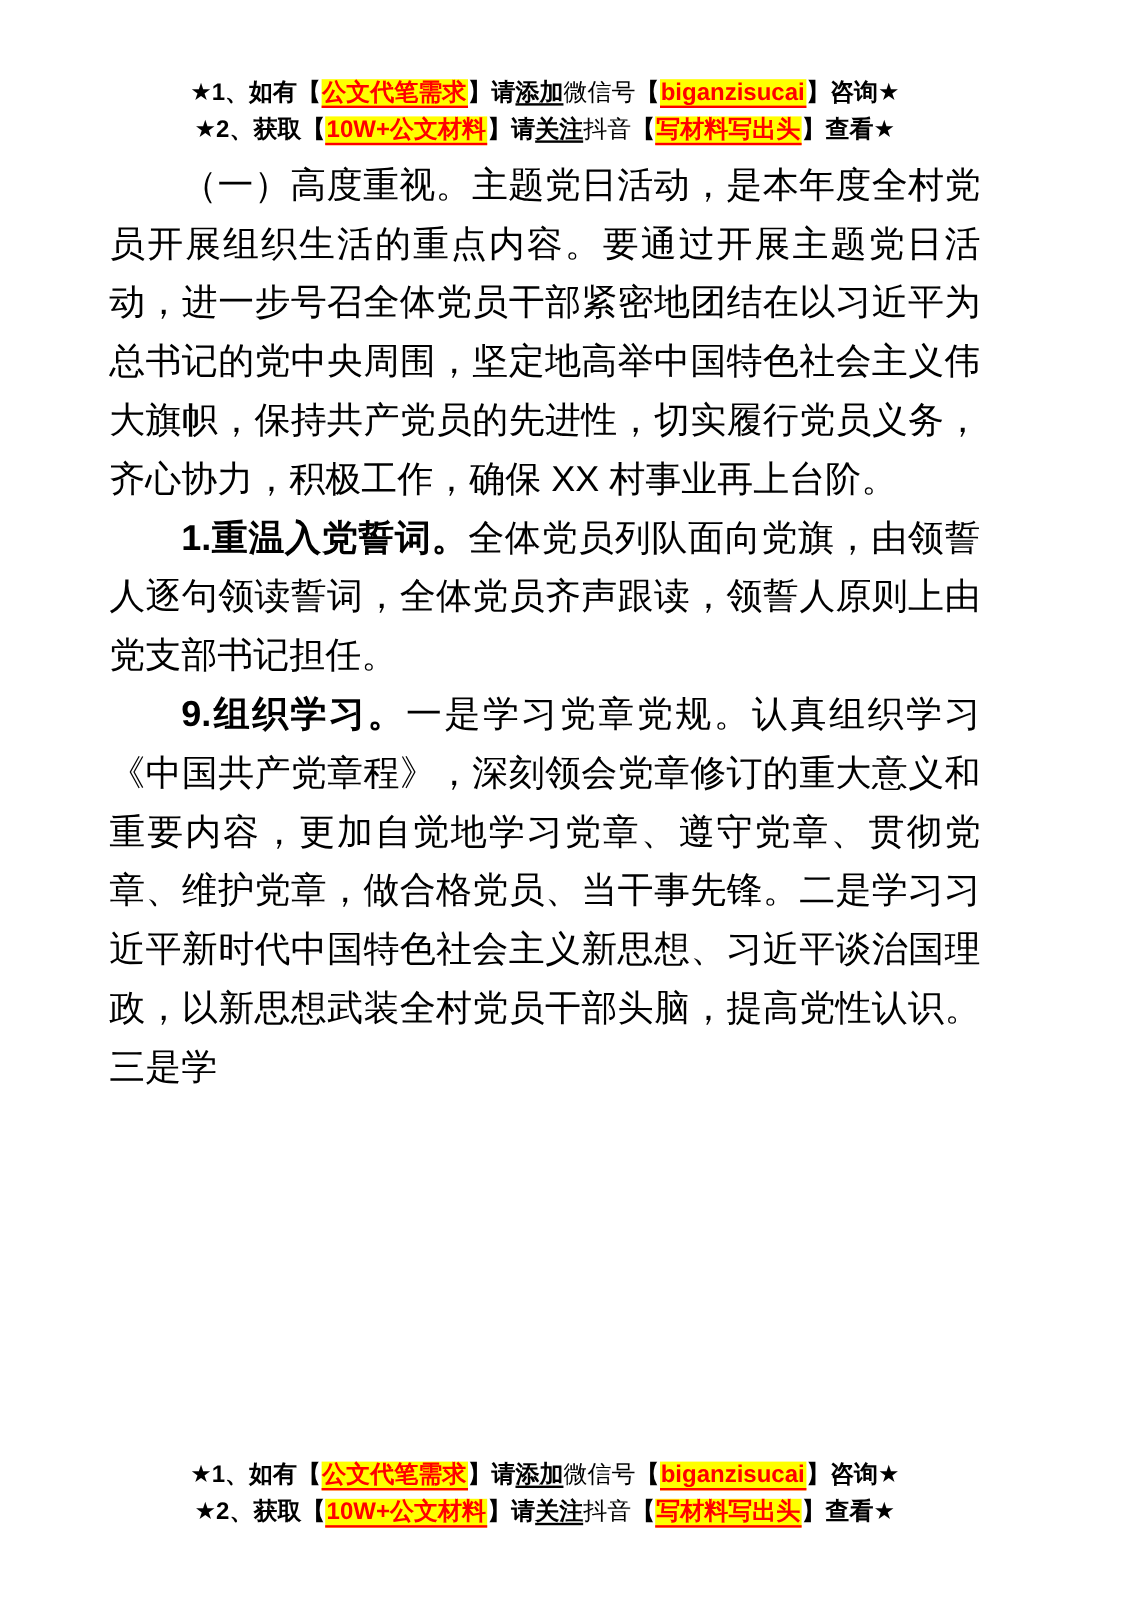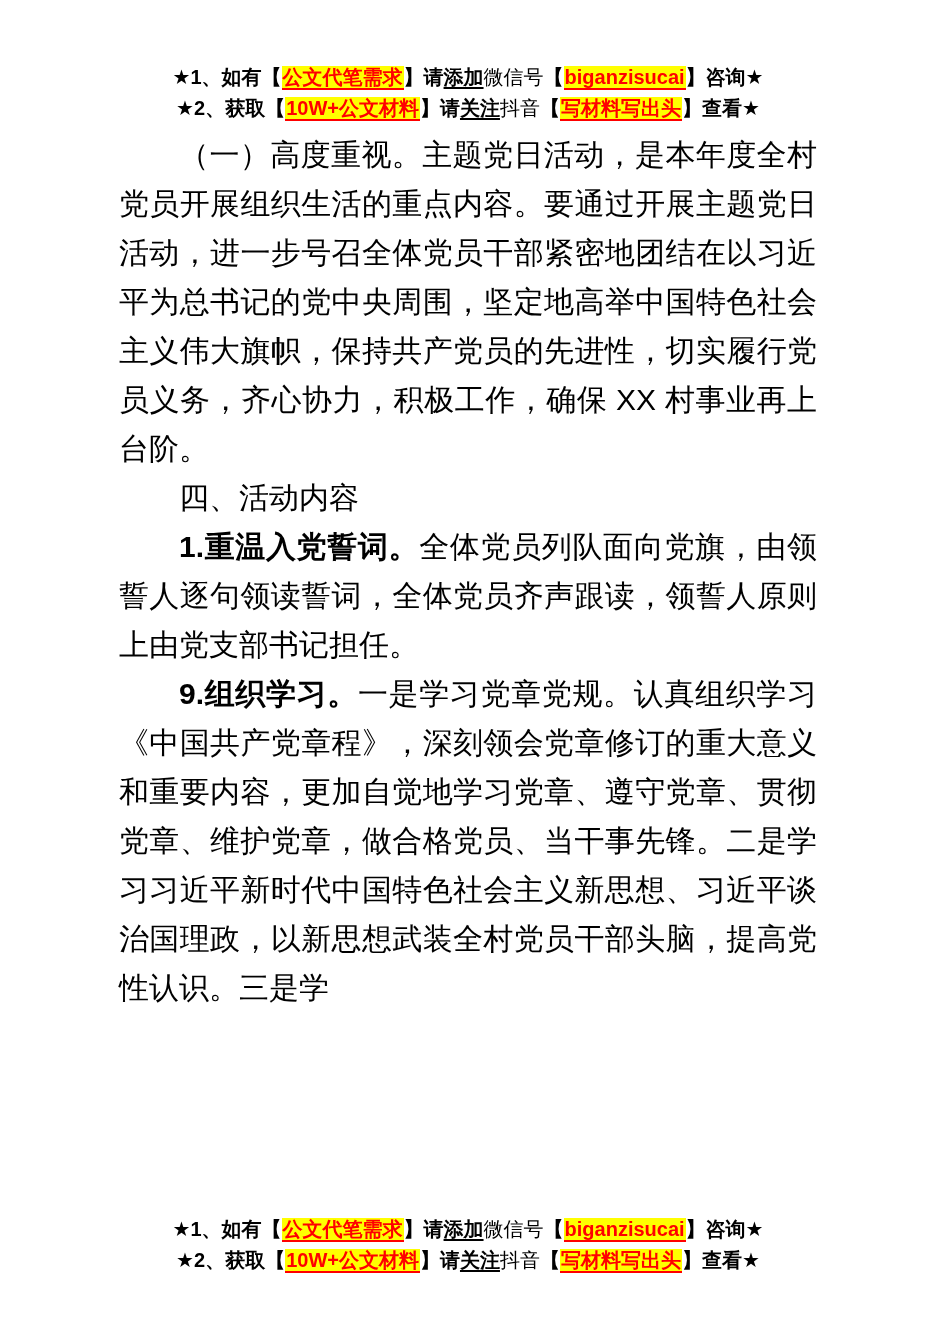--- a/index.html
+++ b/index.html
@@ -3,21 +3,21 @@
 <meta charset="utf-8">
 <style>
   html, body { margin: 0; padding: 0; background: #ffffff; }
 
   .page {
     position: relative;
     width: 950px;
     height: 1340px;
     background: #ffffff;
     box-sizing: border-box;
-    padding: 62px 133px 64px 119px;
+    padding: 62px 133px 64px 91px;
     display: flex;
     flex-direction: column;
     overflow: hidden;
     font-family: "Liberation Sans", "DejaVu Sans", sans-serif;
     color: #000000;
   }
 
   
   .promo {
     text-align: center;
@@ -65,21 +65,20 @@
 </head>
 <body>
 
 <div class="page">
   <div class="promo promo-header">
       <div class="promo-line"><span class="seg-bold">★1、如有【</span><span class="seg-highlight">公文代笔需求</span><span class="seg-bold">】请</span><span class="seg-bold-underline">添加</span><span class="seg-regular">微信号</span><span class="seg-bold">【</span><span class="seg-highlight">biganzisucai</span><span class="seg-bold">】咨询★</span></div>
       <div class="promo-line"><span class="seg-bold">★2、获取【</span><span class="seg-highlight">10W+公文材料</span><span class="seg-bold">】请</span><span class="seg-bold-underline">关注</span><span class="seg-regular">抖音</span><span class="seg-bold">【</span><span class="seg-highlight">写材料写出头</span><span class="seg-bold">】查看★</span></div>
     </div>
   <div class="body-text">
       <p class="para">（一）高度重视。主题党日活动，是本年度全村党员开展组织生活的重点内容。要通过开展主题党日活动，进一步号召全体党员干部紧密地团结在以习近平为总书记的党中央周围，坚定地高举中国特色社会主义伟大旗帜，保持共产党员的先进性，切实履行党员义务，齐心协力，积极工作，确保 XX 村事业再上台阶。</p>
-      <p class="para">四、活动内容</p>
       <p class="para"><span class="lead">1.重温入党誓词。</span>全体党员列队面向党旗，由领誓人逐句领读誓词，全体党员齐声跟读，领誓人原则上由党支部书记担任。</p>
       <p class="para"><span class="lead">9.组织学习。</span>一是学习党章党规。认真组织学习《中国共产党章程》，深刻领会党章修订的重大意义和重要内容，更加自觉地学习党章、遵守党章、贯彻党章、维护党章，做合格党员、当干事先锋。二是学习习近平新时代中国特色社会主义新思想、习近平谈治国理政，以新思想武装全村党员干部头脑，提高党性认识。三是学</p>
     </div>
   <div class="promo promo-footer">
       <div class="promo-line"><span class="seg-bold">★1、如有【</span><span class="seg-highlight">公文代笔需求</span><span class="seg-bold">】请</span><span class="seg-bold-underline">添加</span><span class="seg-regular">微信号</span><span class="seg-bold">【</span><span class="seg-highlight">biganzisucai</span><span class="seg-bold">】咨询★</span></div>
       <div class="promo-line"><span class="seg-bold">★2、获取【</span><span class="seg-highlight">10W+公文材料</span><span class="seg-bold">】请</span><span class="seg-bold-underline">关注</span><span class="seg-regular">抖音</span><span class="seg-bold">【</span><span class="seg-highlight">写材料写出头</span><span class="seg-bold">】查看★</span></div>
     </div>
 </div>
 
 </body></html>

